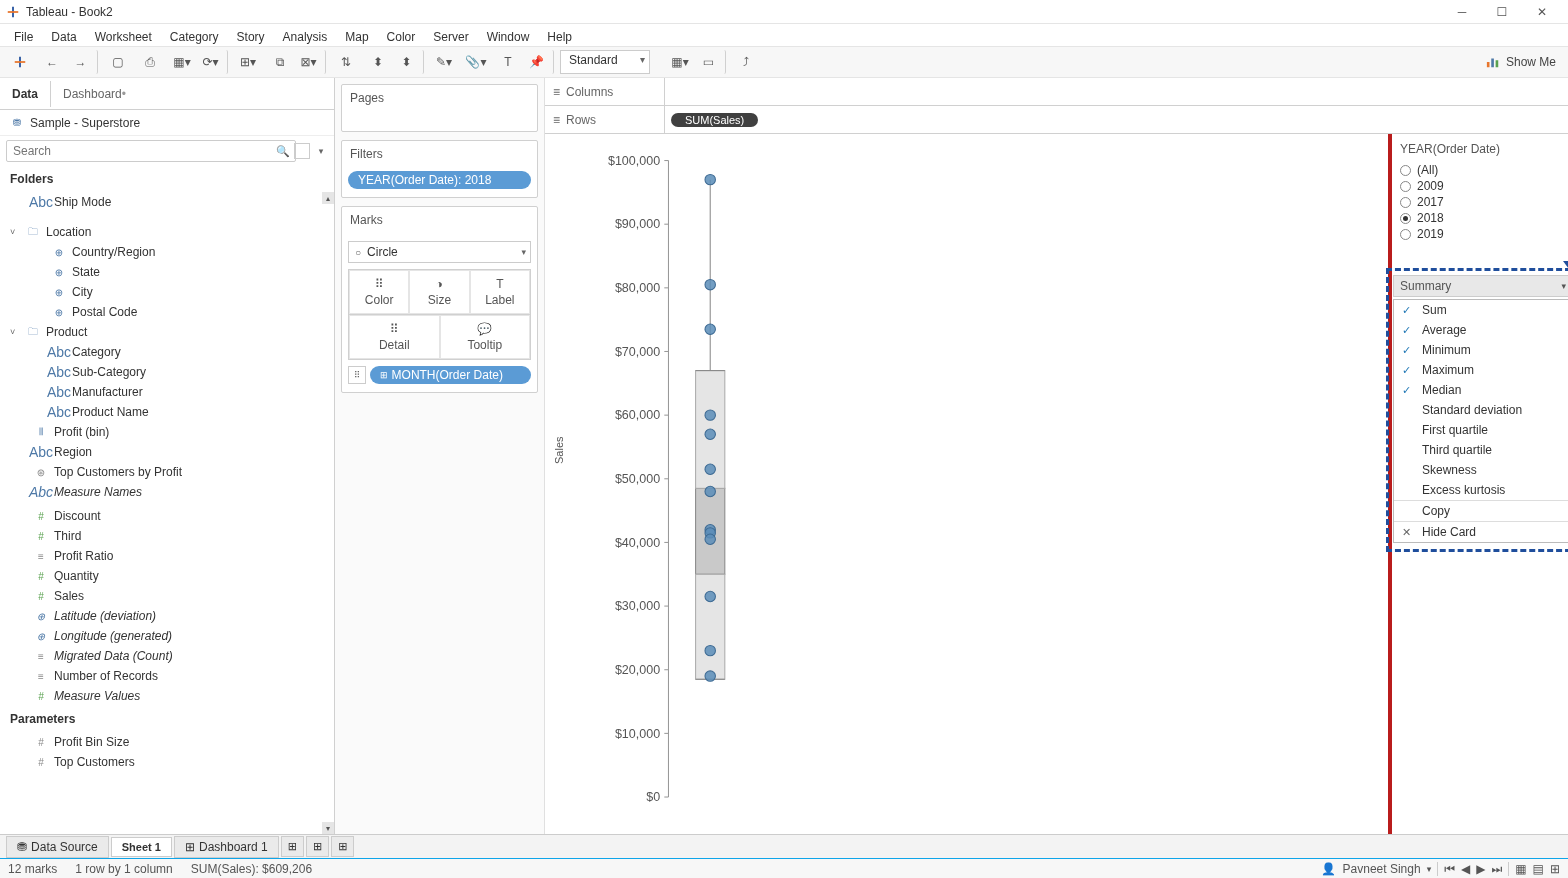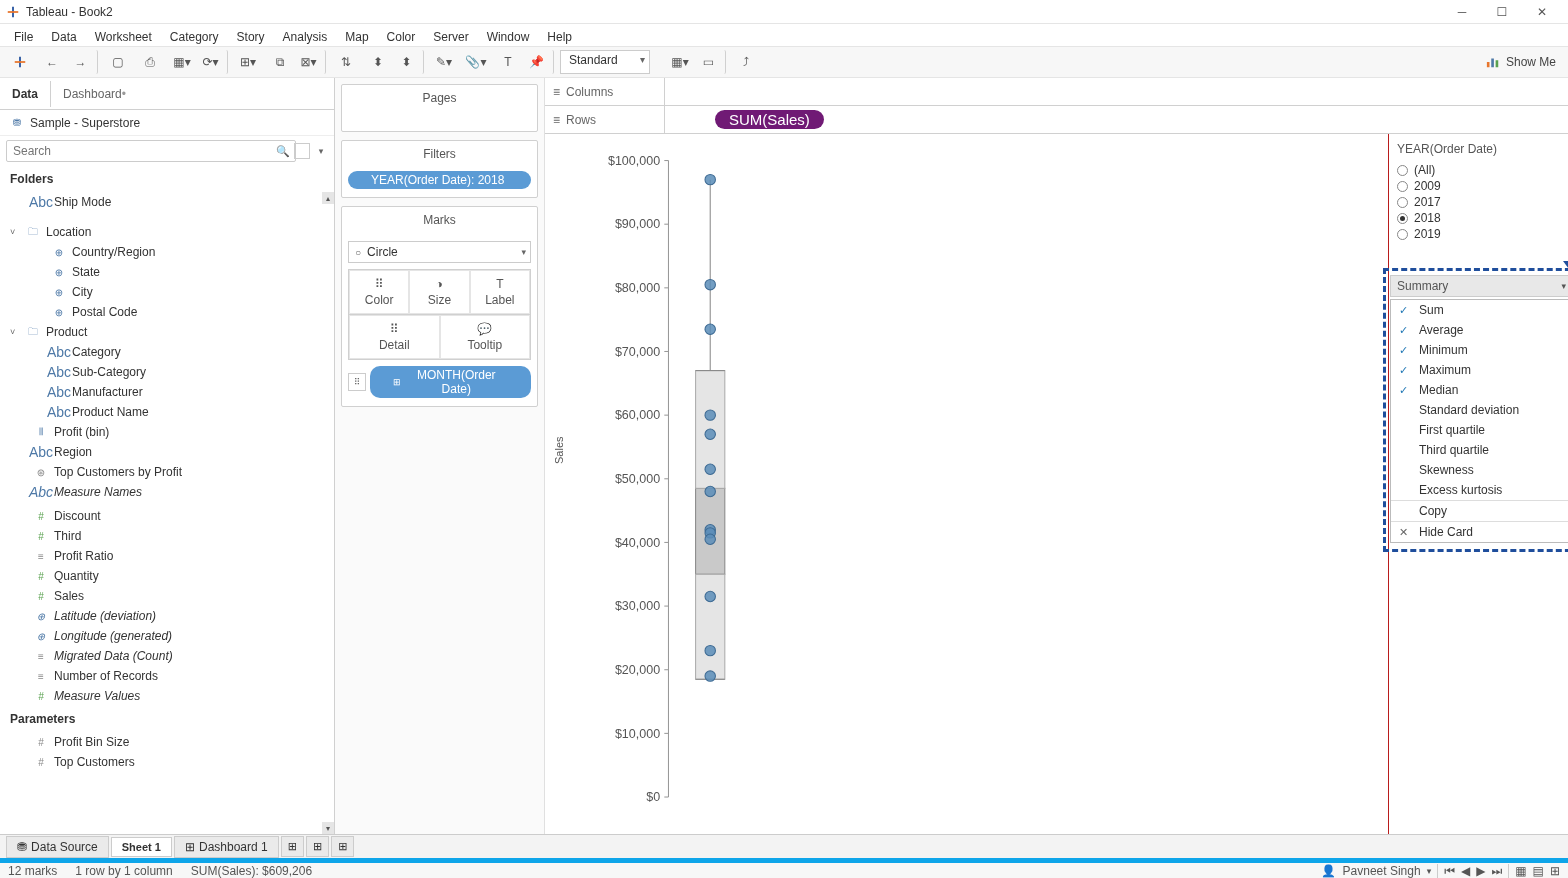--- a/index.html
+++ b/index.html
@@ -51,69 +51,69 @@
 .ico { width:14px; height:12px; display:inline-flex; align-items:center; justify-content:center; font-size:10px; color:#4e79a7; }
 .ico.abc { color:#4e79a7; font-size:14px; }
 .ico.num { color:#59a14f; }
 .ico.geo { color:#4e79a7; }
 .ico.calc { color:#888; }
 .ico.set { color:#888; }
 .ico.param { color:#888; }
 .caret { width:10px; color:#666; font-size:9px; }
 
 
-.shelves { width:210px; display:flex; flex-direction:column; gap:8px; padding:6px; background:#fafafa; border-right:1px solid #e0e0e0;text-align:center; }
+.shelves { width:210px; display:flex; flex-direction:column; gap:8px; padding:6px; background:#fafafa; border-right:1px solid #e0e0e0; }
 .card { background:#fff; border:1px solid #d0d0d0; border-radius:2px; }
 .card-title { padding:6px 8px; color:#555; font-size:12px; }
 .card-body { padding:4px 6px 8px; }
-.pill { background:#5b9bd5; color:#fff; border-radius:10px; padding:2px 23px; font-size:11px; display:inline-flex; align-items:center; gap:4px; width:100%; }
+.pill { background:#5b9bd5; color:#fff; border-radius:10px; padding:2px 10px; font-size:11px; display:inline-flex; align-items:center; gap:4px; width:100%; }
 .marks-select { width:100%; height:22px; border:1px solid #ccc; display:flex; align-items:center; padding:0 6px; gap:6px; margin:4px 0 6px; position:relative; }
 .marks-select::after { content:"▾"; position:absolute; right:4px; font-size:9px; color:#666; }
 .marks-grid { display:grid; grid-template-columns:repeat(3,1fr); gap:0; border:1px solid #d0d0d0; }
 .marks-cell { border:1px solid #e5e5e5; height:44px; display:flex; flex-direction:column; align-items:center; justify-content:center; gap:2px; font-size:10px; color:#555; }
 .marks-row2 { display:grid; grid-template-columns:repeat(2,1fr); border:1px solid #d0d0d0; border-top:none; }
 .detail-pill { display:flex; align-items:center; gap:4px; margin-top:6px; }
 .detail-pill .dicon { width:18px; height:18px; border:1px solid #ccc; display:flex; align-items:center; justify-content:center; font-size:9px; color:#666; }
 .detail-pill .pill { flex:1; display:flex; align-items:center; gap:4px; }
 
 
 .canvas { flex:1; display:flex; flex-direction:column; }
 .shelf-bar { height:28px; border-bottom:1px solid #d0d0d0; display:flex; align-items:center; }
 .shelf-label { width:120px; padding:0 8px; color:#666; display:flex; align-items:center; gap:6px; border-right:1px solid #d0d0d0; height:100%; }
 .shelf-drop { flex:1; padding:0 6px; display:flex; align-items:center; gap:4px; }
-.pill-sm { background:#701a75; color:#fff; border-radius:10px; padding:1px 14px; font-size:15px;margin-left:44px; }
+.pill-sm { background:#404040; color:#fff; border-radius:10px; padding:1px 14px; font-size:11px; }
 
 .chartwrap { flex:1; display:flex; }
 .chart-area { flex:1; position:relative; padding:8px 10px 8px 40px; }
 .yaxis-title { position:absolute; left:8px; top:50%; transform:rotate(-90deg) translateX(20px); transform-origin:left top; font-size:11px; color:#555; }
 svg.plot { width:100%; height:100%; }
 
 
-.rightpanel { width:180px; border-left:1px solid #b91c1c; padding:6px 8px; position:relative; }
+.rightpanel { width:180px; border-left:4px solid #b91c1c; padding:6px 8px; position:relative; }
 .rp-title { color:#555; padding:2px 0 6px; }
 .radio-row { display:flex; align-items:center; gap:6px; padding:1px 0; }
 .radio { width:11px; height:11px; border:1px solid #888; border-radius:50%; display:inline-block; position:relative; }
 .radio.sel::after { content:""; position:absolute; inset:2px; background:#333; border-radius:50%; }
 
 .summary-box { position:absolute; top:134px; left:-6px; right:-12px; border:3px dashed #1f4e9c; padding:4px 4px 6px; background:transparent; }
 .arrow { position:absolute; top:-32px; right:-4px; width:18px; height:34px; }
 .summary-header { background:#e8e8e8; padding:3px 6px; display:flex; align-items:center; justify-content:space-between; color:#555; border:1px solid #ccc; }
 .menu { background:#fff; border:1px solid #bbb; margin-top:2px; }
 .mitem { display:flex; align-items:center; gap:8px; padding:3px 8px; }
 .mitem .chk { width:12px; color:#1f77b4; font-size:11px; }
 .mitem.sep-top { border-top:1px solid #ddd; }
 
 
 .bottom-tabs { height:24px; border-top:1px solid #ccc; background:#f3f3f3; display:flex; align-items:center; padding:0 6px; gap:2px; }
 .btab { padding:3px 10px; border:1px solid #ccc; background:#eaeaea; font-size:11px; display:flex; align-items:center; gap:4px; }
 .btab.active { background:#fff; font-weight:600; }
 .btab.icon { padding:3px 6px; }
 
 
-.statusbar { height:20px; border-top:5px solid #0ea5e9; background:#f7f7f7; display:flex; align-items:center; padding:0 8px; font-size:11px; color:#555; gap:18px; }
+.statusbar { height:20px; border-top:1px solid #0ea5e9; background:#f7f7f7; display:flex; align-items:center; padding:0 8px; font-size:11px; color:#555; gap:18px; }
 .statusbar .right { margin-left:auto; display:flex; align-items:center; gap:6px; }
 .st-sep { border-left:1px solid #ccc; height:14px; }
 </style>
 </head>
 <body>
 
 <div class="titlebar">
   <svg class="logo" viewBox="0 0 16 16">
       <rect x="7" y="2" width="2" height="12" fill="#1f4e9c"></rect>
       <rect x="2" y="7" width="12" height="2" fill="#e8762d"></rect>

